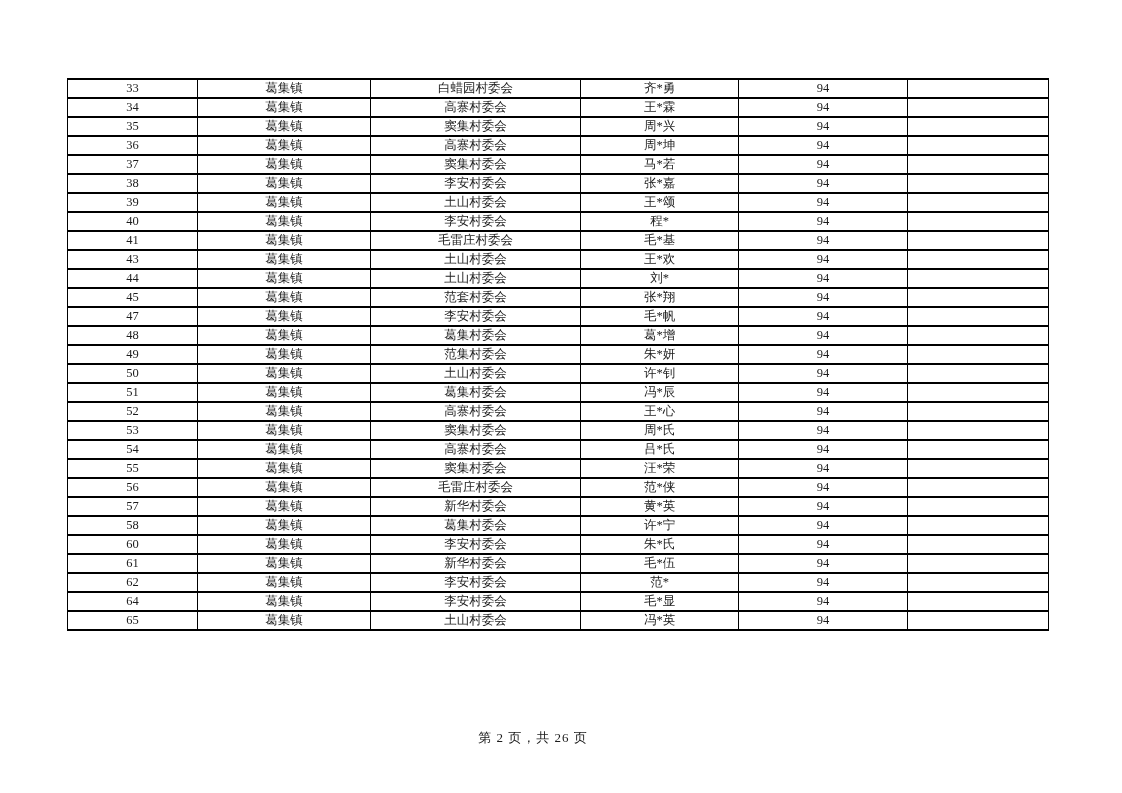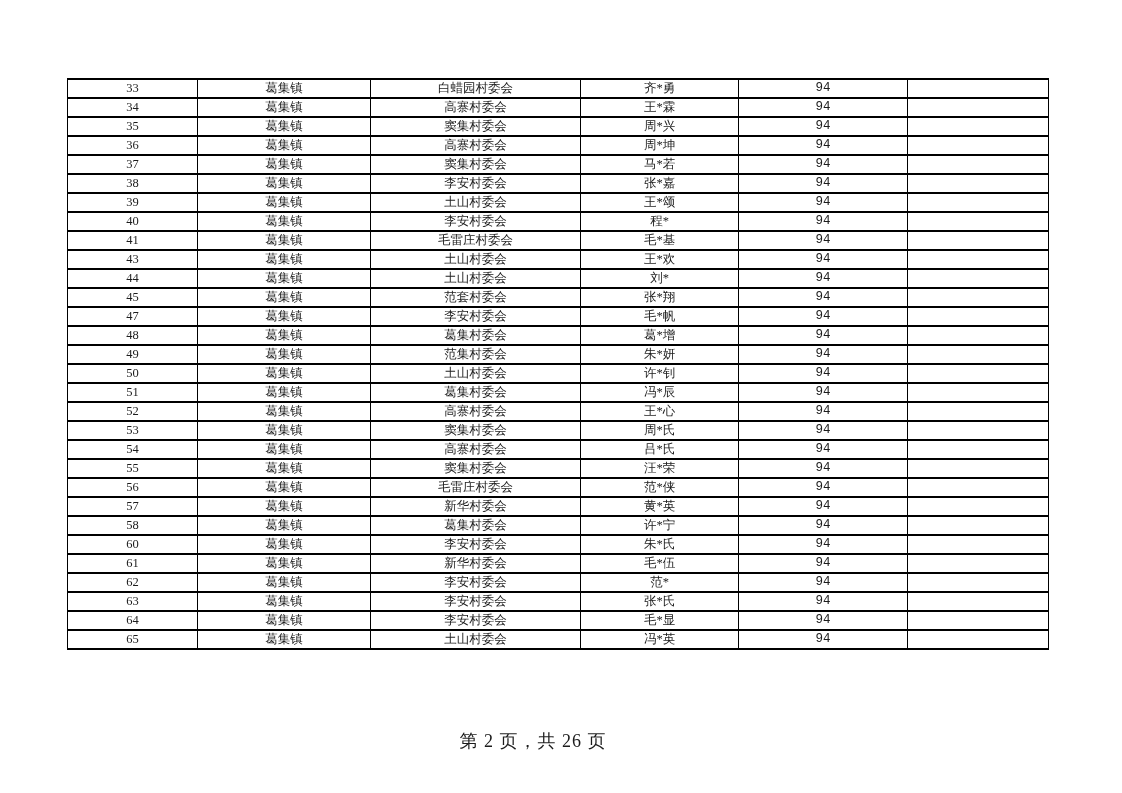--- a/index.html
+++ b/index.html
@@ -38,30 +38,30 @@
     text-align: center;
     vertical-align: middle;
     font-size: 12.5px;
     white-space: nowrap;
     overflow: hidden;
   }
   td.col-no {
     font-size: 12.5px;
   }
   td.col-score {
-    font-family: Liberation Mono, monospace;
+    font-family: Liberation Serif, serif;
     font-size: 12px;
   }
   .footer {
     position: absolute;
     left: 0;
     top: 729px;
     width: 1066px;
     text-align: center;
-    font-size: 18px;
+    font-size: 13px;
     letter-spacing: 1px;
     color: #1c1c1c;
   }
 </style>
 </head>
 <body>
 
 <div class="page">
 
   <table class="data-table">
@@ -284,28 +284,20 @@
         </tr>
         <tr>
           <td class="col-no">62</td>
           <td class="col-town">葛集镇</td>
           <td class="col-village">李安村委会</td>
           <td class="col-name">范*</td>
           <td class="col-score">94</td>
           <td class="col-note"></td>
         </tr>
         <tr>
-          <td class="col-no">63</td>
-          <td class="col-town">葛集镇</td>
-          <td class="col-village">李安村委会</td>
-          <td class="col-name">张*氏</td>
-          <td class="col-score">94</td>
-          <td class="col-note"></td>
-        </tr>
-        <tr>
           <td class="col-no">64</td>
           <td class="col-town">葛集镇</td>
           <td class="col-village">李安村委会</td>
           <td class="col-name">毛*显</td>
           <td class="col-score">94</td>
           <td class="col-note"></td>
         </tr>
         <tr>
           <td class="col-no">65</td>
           <td class="col-town">葛集镇</td>

